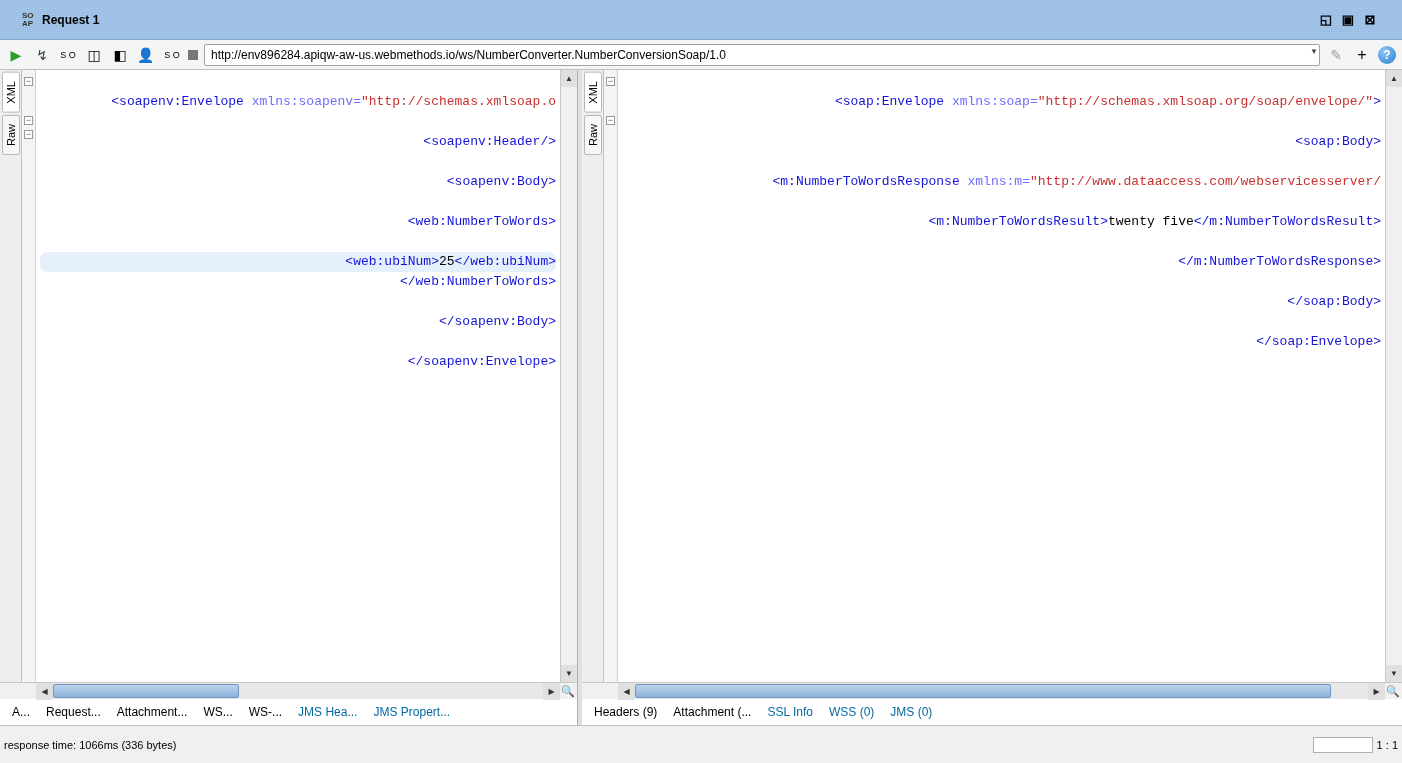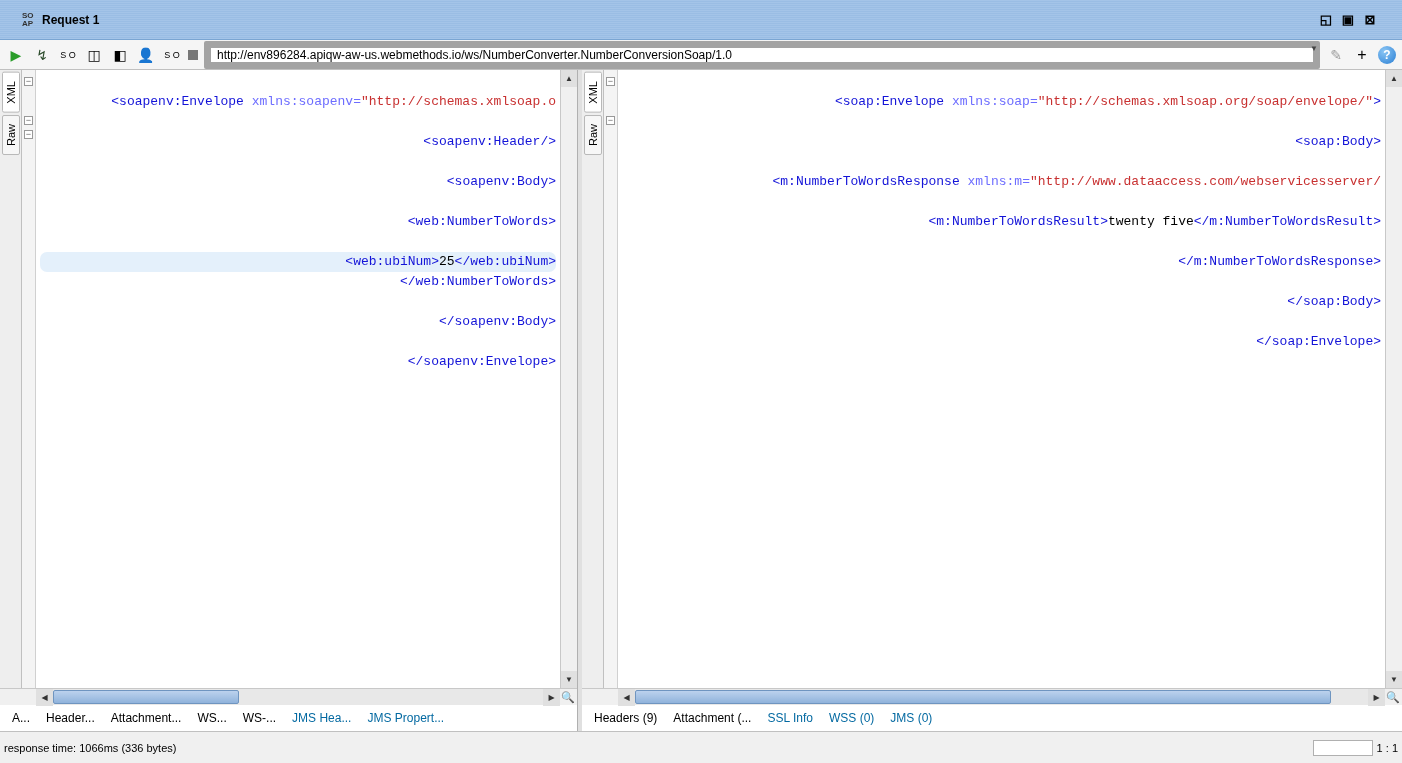--- a/index.html
+++ b/index.html
@@ -53,22 +53,22 @@
   width: 20px; height: 20px;
   display: flex; align-items: center; justify-content: center;
   cursor: pointer;
   font-size: 14px;
 }
 .tbtn.play { color: #2a9d2a; }
 .tbtn.dark { color: #2a4a2a; }
 .tbtn.record { color:#444; width:10px; height:10px; background:#777;}
 .url-field {
   flex: 1;
-  height: 28px;
-  border: 7px solid #a3a3a3;
+  height: 22px;
+  border: 1px solid #a3a3a3;
   border-radius: 2px;
   padding: 0 24px 0 6px;
   font-size: 12px;
   background: #fff;
   position: relative;
 }
 .url-wrap { flex: 1; position: relative; display: flex; }
 .url-wrap .dd { position: absolute; right: 2px; top: 3px; font-size: 8px; color: #444; cursor:pointer;}
 .help-icon {
   width: 18px; height: 18px;
@@ -208,21 +208,21 @@
   height: 26px;
   display: flex;
   align-items: center;
   gap: 16px;
   padding: 0 12px;
   font-size: 12px;
 }
 .btab { cursor: pointer; color: #000; }
 .btab.dim { color: #0369a1; }
 .statusbar {
-  height: 32px;
+  height: 38px;
   background: #f0f0f0;
   border-top: 1px solid #c0c0c0;
   display: flex;
   align-items: center;
   font-size: 11px;
   padding: 2px 4px;
 }
 .statusbar .spacer { flex: 1; }
 .statusbar .box {
   width: 60px; height: 16px;
@@ -303,21 +303,21 @@
       <div class="corner"></div>
       <div class="arrow">◀</div>
       <div class="htrack">
           <div class="thumb" style="width:38%"></div>
         </div>
       <div class="arrow">▶</div>
       <div class="mag">🔍</div>
     </div>
     <div class="bottom-tabs">
       <span class="btab">A...</span>
-      <span class="btab">Header...</span>
+      <span class="btab">Request...</span>
       <span class="btab">Attachment...</span>
       <span class="btab">WS...</span>
       <span class="btab">WS-...</span>
       <span class="btab dim">JMS Hea...</span>
       <span class="btab dim">JMS Propert...</span>
     </div>
   </div>
 
   <div class="splitter"></div>
 

